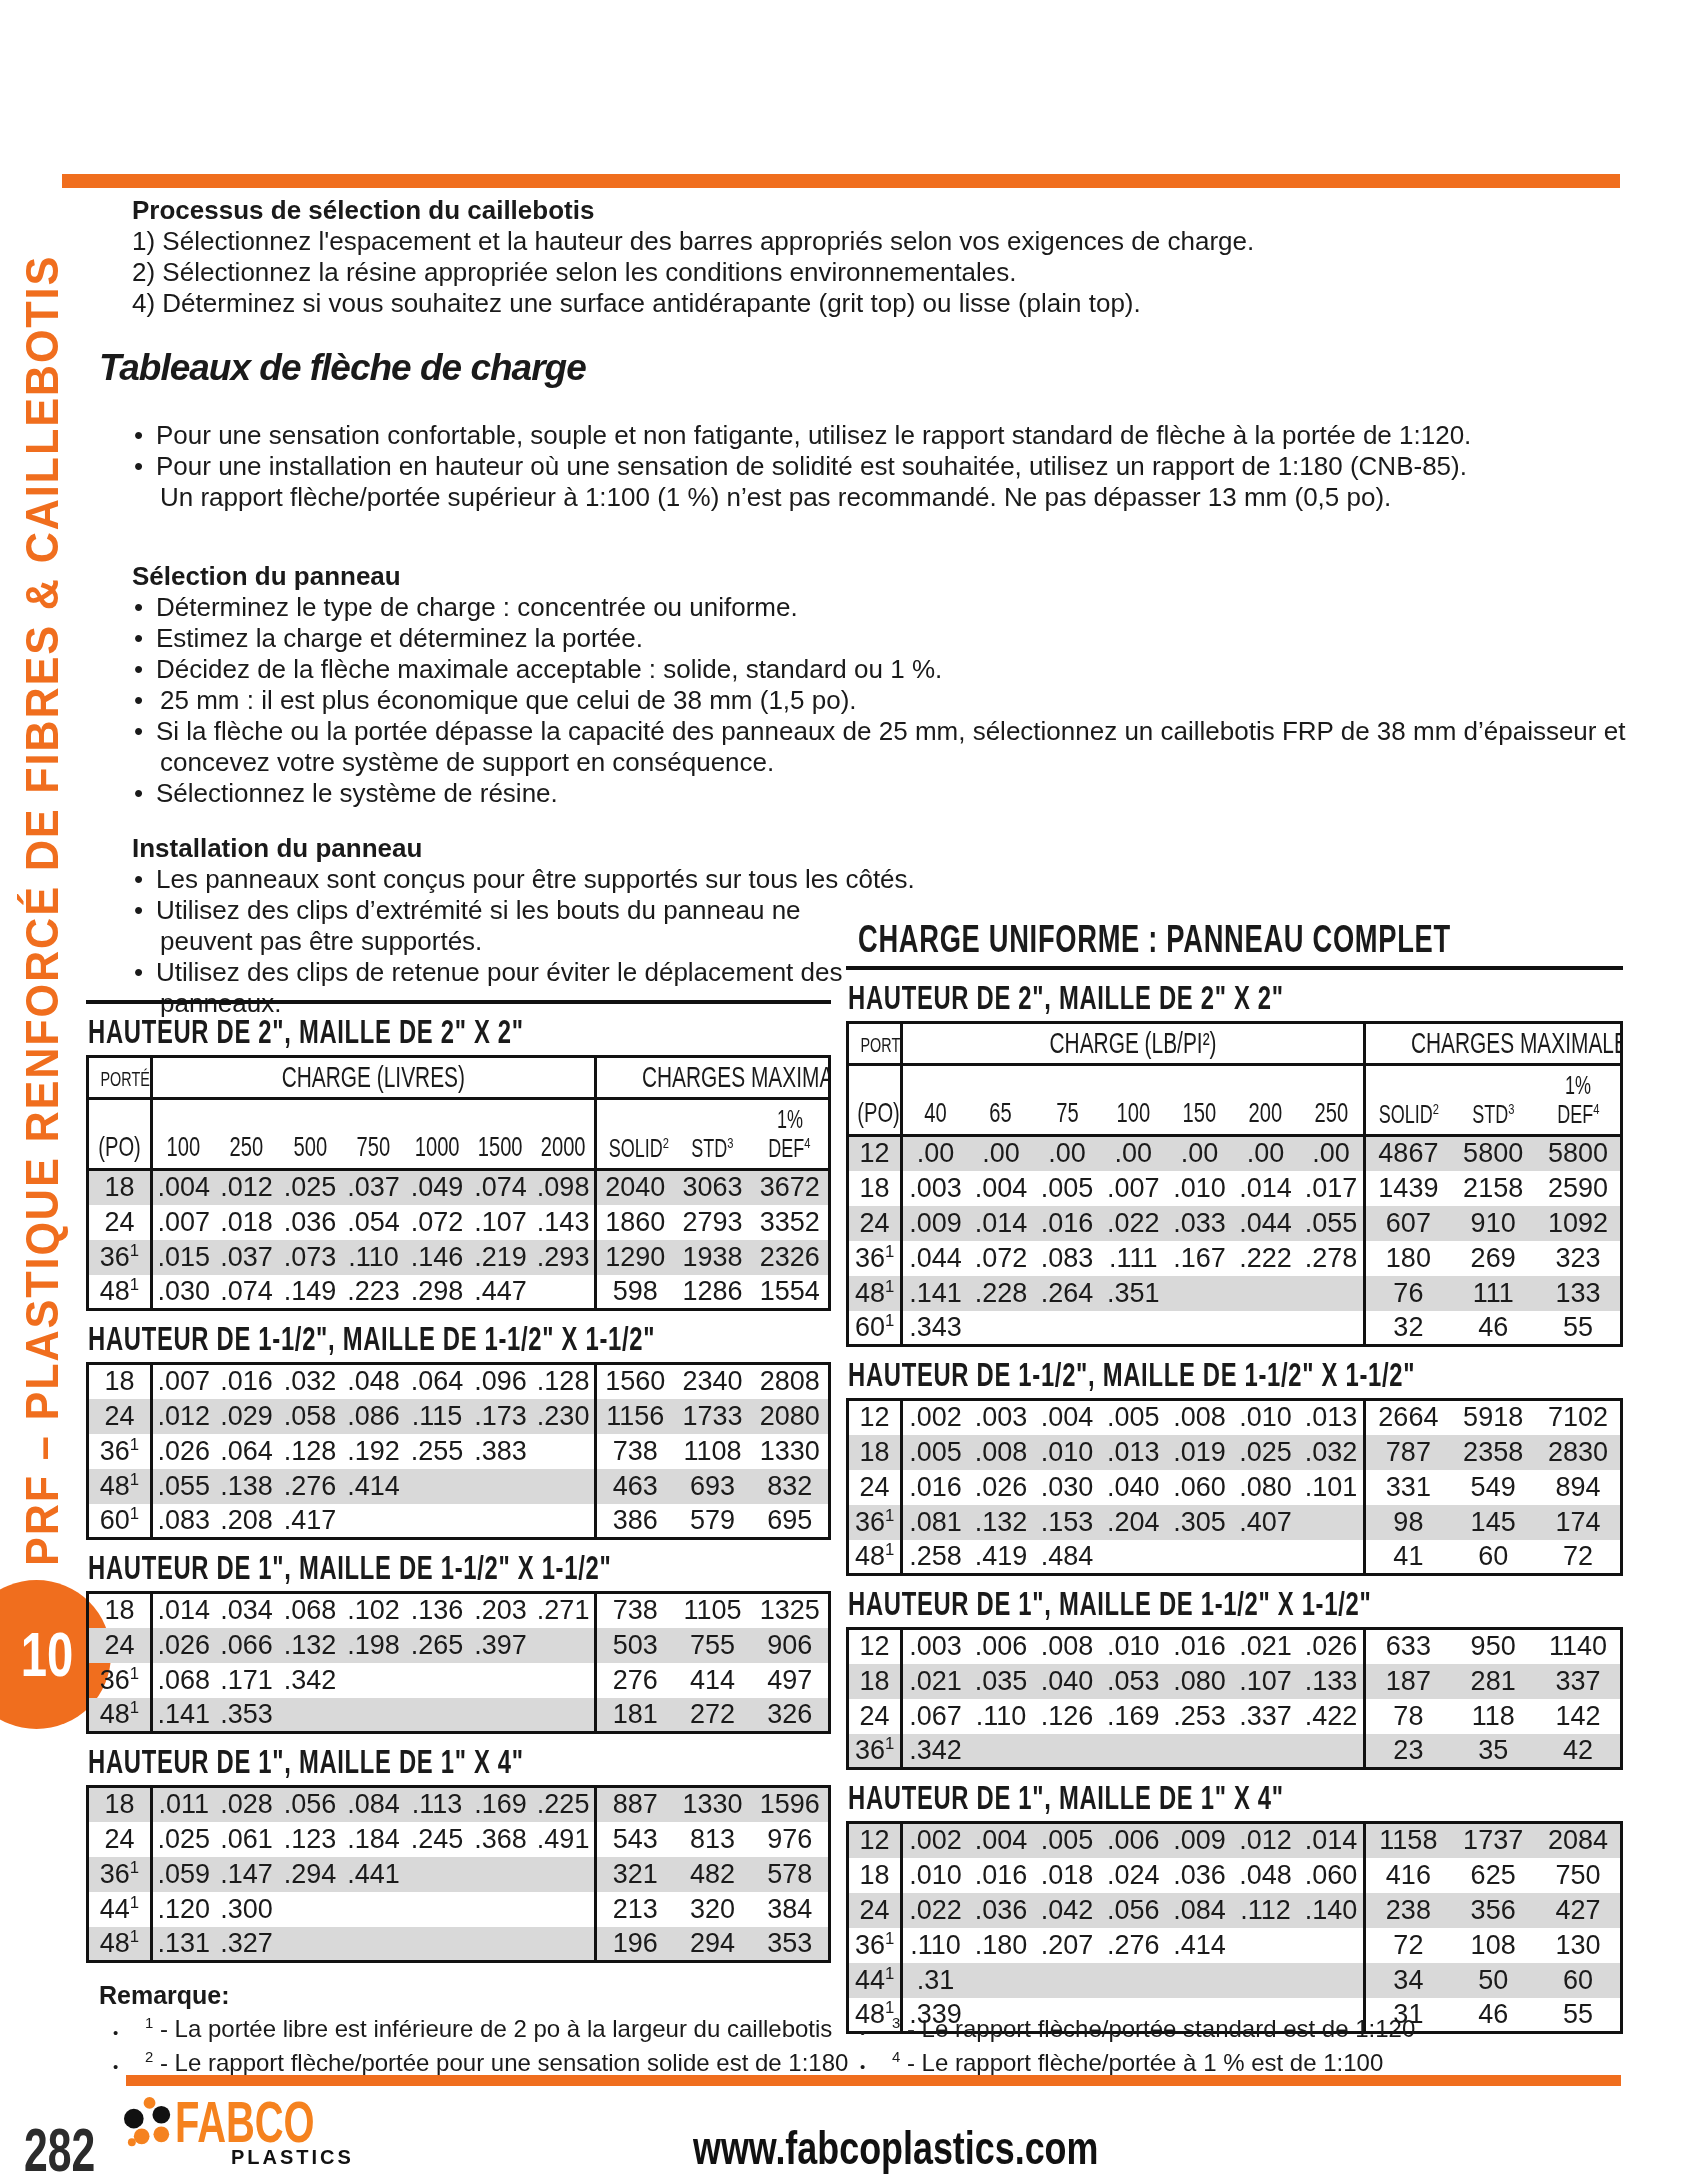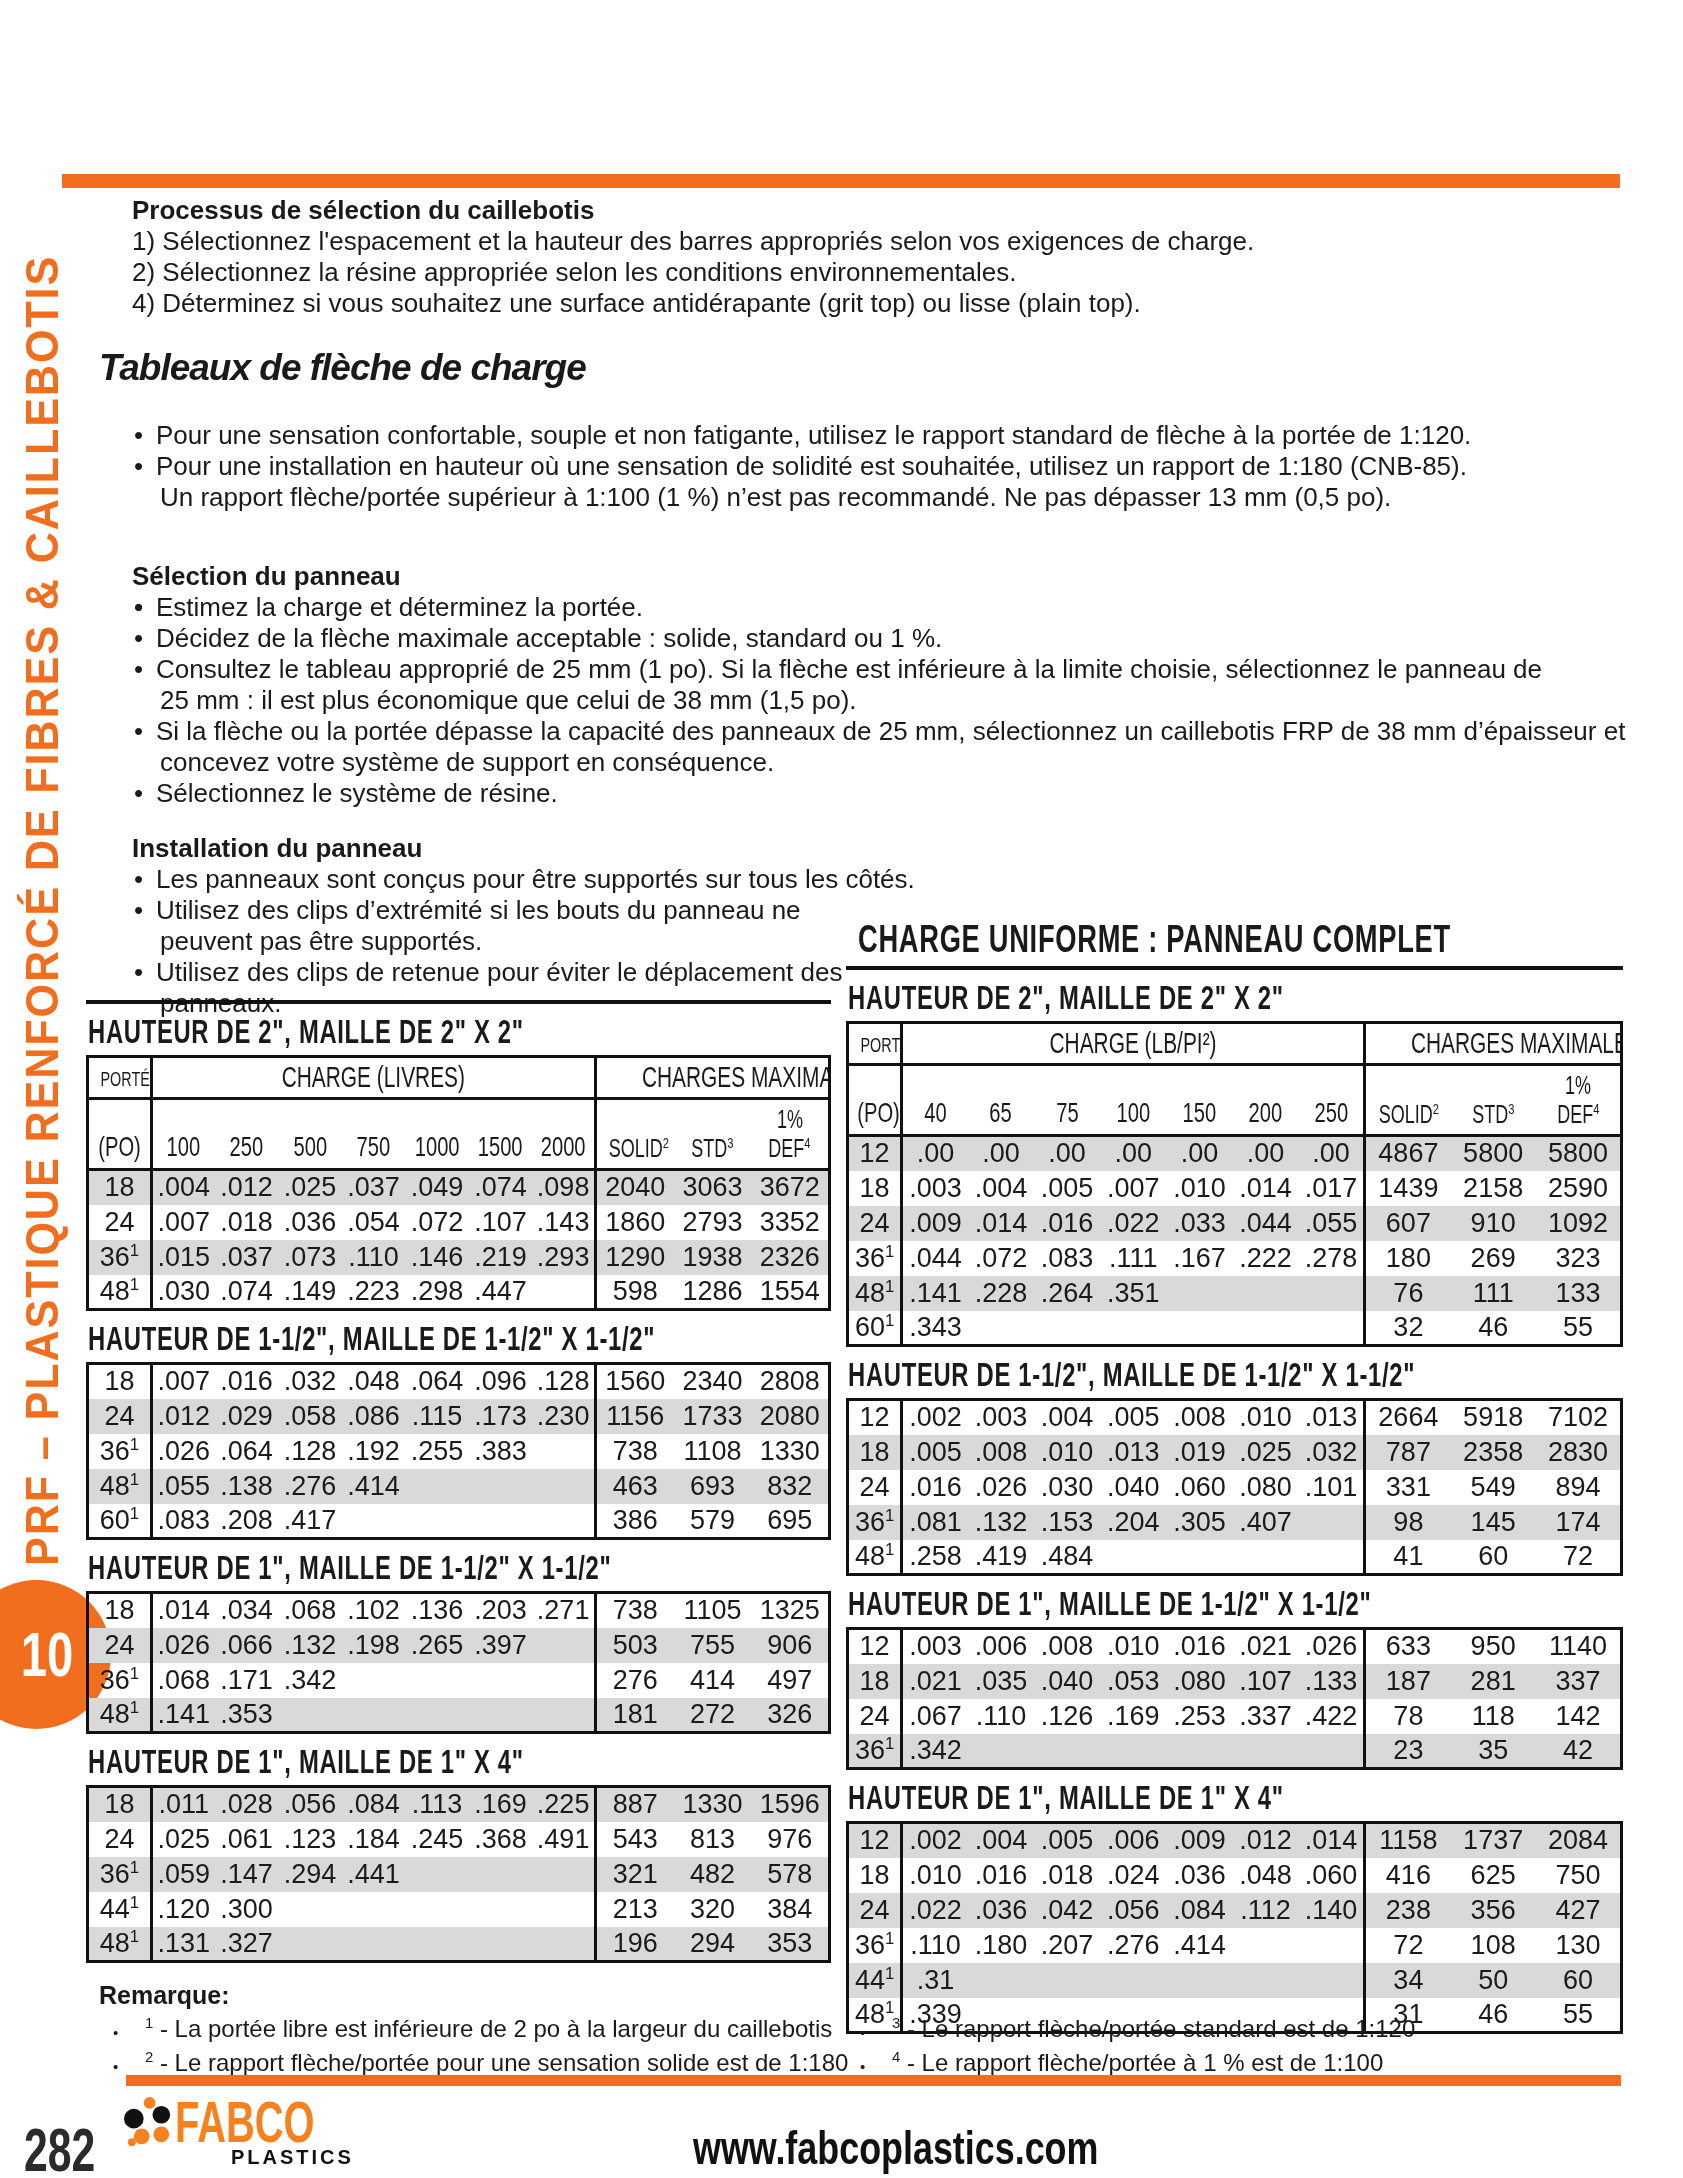--- a/index.html
+++ b/index.html
@@ -96,24 +96,24 @@
     <div id="ratios-bullets">
         <div class="bullet-line"><span class="bullet">•</span><span class="btext">Pour une sensation confortable, souple et non fatigante, utilisez le rapport standard de flèche à la portée de 1:120.</span></div>
         <div class="bullet-line"><span class="bullet">•</span><span class="btext">Pour une installation en hauteur où une sensation de solidité est souhaitée, utilisez un rapport de 1:180 (CNB-85).</span></div>
         <div class="cont-line">Un rapport flèche/portée supérieur à 1:100 (1 %) n’est pas recommandé. Ne pas dépasser 13 mm (0,5 po).</div>
       </div>
   </section>
 
   <section class="textblock" style="left:104px; top:560px;">
     <h3>Sélection du panneau</h3>
     <div id="selection-bullets">
-        <div class="bullet-line"><span class="bullet">•</span></div>
+        <div class="bullet-line"><span class="bullet">•</span><span class="btext">Déterminez le type de charge : concentrée ou uniforme.</span></div>
         <div class="bullet-line"><span class="bullet">•</span><span class="btext">Estimez la charge et déterminez la portée.</span></div>
         <div class="bullet-line"><span class="bullet">•</span><span class="btext">Décidez de la flèche maximale acceptable : solide, standard ou 1 %.</span></div>
-        <div class="bullet-line"><span class="bullet">•</span><span class="btext">Consultez le tableau approprié de 25 mm (1 po). Si la flèche est inférieure à la limite choisie, sélectionnez le panneau de</span></div>
+        <div class="bullet-line"><span class="bullet">•</span></div>
         <div class="cont-line">25 mm : il est plus économique que celui de 38 mm (1,5 po).</div>
         <div class="bullet-line"><span class="bullet">•</span><span class="btext">Si la flèche ou la portée dépasse la capacité des panneaux de 25 mm, sélectionnez un caillebotis FRP de 38 mm d’épaisseur et</span></div>
         <div class="cont-line">concevez votre système de support en conséquence.</div>
         <div class="bullet-line"><span class="bullet">•</span><span class="btext">Sélectionnez le système de résine.</span></div>
       </div>
   </section>
 
   <section class="textblock" style="left:104px; top:832px; width:614px;">
     <h3>Installation du panneau</h3>
     <div id="installation-bullets">

